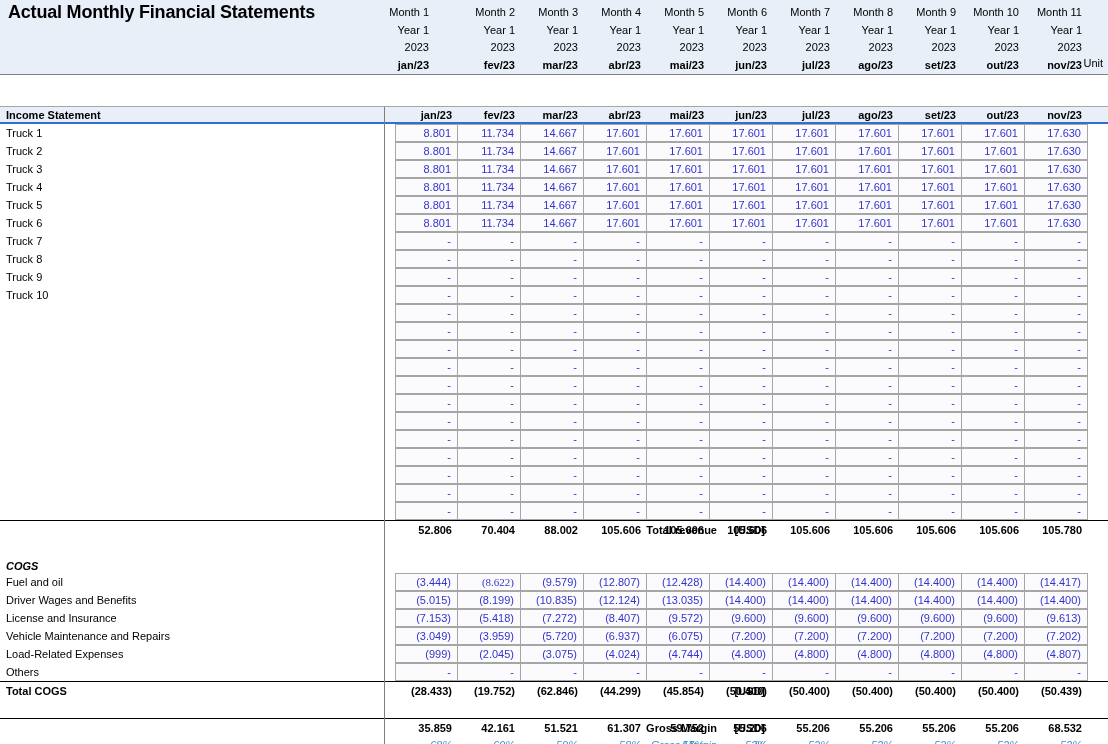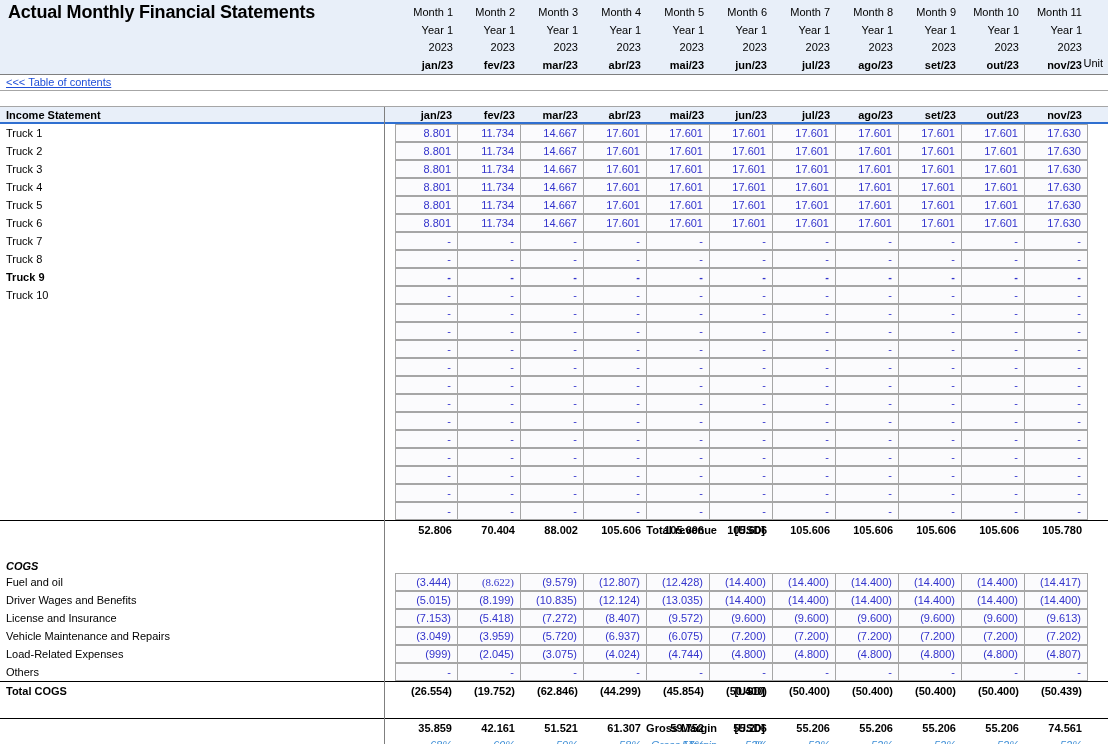--- a/index.html
+++ b/index.html
@@ -202,21 +202,21 @@
 </style>
 </head>
 <body>
 
 <div id="sheet">
 
   <div class="banner">
     <div class="banner-title">Actual Monthly Financial Statements</div>
     <div class="unit-label">Unit</div>
     <div id="header-cols">
-        <div class="hdr-col" style="left: 396px;">
+        <div class="hdr-col" style="left: 372px;">
           <div class="m">Month 1</div>
           <div class="y">Year 1</div>
           <div class="yr">2023</div>
           <div class="abbr">jan/23</div>
         </div>
         <div class="hdr-col" style="left: 458px;">
           <div class="m">Month 2</div>
           <div class="y">Year 1</div>
           <div class="yr">2023</div>
           <div class="abbr">fev/23</div>
@@ -271,23 +271,20 @@
         </div>
         <div class="hdr-col" style="left: 1025px;">
           <div class="m">Month 11</div>
           <div class="y">Year 1</div>
           <div class="yr">2023</div>
           <div class="abbr">nov/23</div>
         </div>
       </div>
   </div>
 
-  <div class="toc-row">
-    <a class="toc-link" href="#">&lt;&lt;&lt; Table of contents</a>
-  </div>
 
   <div class="spacer-row"></div>
 
   <div class="section-band" id="section-band" style="top:107px;">
     <div class="title">Income Statement</div>
   <div class="mcell" style="left: 395px;">jan/23</div>
       <div class="mcell" style="left: 458px;">fev/23</div>
       <div class="mcell" style="left: 521px;">mar/23</div>
       <div class="mcell" style="left: 584px;">abr/23</div>
       <div class="mcell" style="left: 647px;">mai/23</div>
@@ -413,21 +410,21 @@
         <div class="cell box" style="left: 521px;">-</div>
         <div class="cell box" style="left: 584px;">-</div>
         <div class="cell box" style="left: 647px;">-</div>
         <div class="cell box" style="left: 710px;">-</div>
         <div class="cell box" style="left: 773px;">-</div>
         <div class="cell box" style="left: 836px;">-</div>
         <div class="cell box" style="left: 899px;">-</div>
         <div class="cell box" style="left: 962px;">-</div>
         <div class="cell box" style="left: 1025px;">-</div>
       </div>
-      <div class="row" style="top: 268px; font-weight: bold;">
+      <div class="row" style="top: 268px;">
         <div class="label">Truck 9</div>
         <div class="unit">[USD]</div>
         <div class="cell box first" style="left: 395px;">-</div>
         <div class="cell box" style="left: 458px;">-</div>
         <div class="cell box" style="left: 521px;">-</div>
         <div class="cell box" style="left: 584px;">-</div>
         <div class="cell box" style="left: 647px;">-</div>
         <div class="cell box" style="left: 710px;">-</div>
         <div class="cell box" style="left: 773px;">-</div>
         <div class="cell box" style="left: 836px;">-</div>
@@ -736,21 +733,21 @@
         <div class="cell box" style="left: 773px;">-</div>
         <div class="cell box" style="left: 836px;">-</div>
         <div class="cell box" style="left: 899px;">-</div>
         <div class="cell box" style="left: 962px;">-</div>
         <div class="cell box" style="left: 1025px;">-</div>
       </div>
       <div class="hrule" style="top: 681px;"></div>
       <div class="row" style="top: 682px;">
         <div class="label bold">Total COGS</div>
         <div class="unit bold">[USD]</div>
-        <div class="cell total" style="left: 395px;">(26.554)</div>
+        <div class="cell total" style="left: 395px;">(28.433)</div>
         <div class="cell total" style="left: 458px;">(19.752)</div>
         <div class="cell total" style="left: 521px;">(62.846)</div>
         <div class="cell total" style="left: 584px;">(44.299)</div>
         <div class="cell total" style="left: 647px;">(45.854)</div>
         <div class="cell total" style="left: 710px;">(50.400)</div>
         <div class="cell total" style="left: 773px;">(50.400)</div>
         <div class="cell total" style="left: 836px;">(50.400)</div>
         <div class="cell total" style="left: 899px;">(50.400)</div>
         <div class="cell total" style="left: 962px;">(50.400)</div>
         <div class="cell total" style="left: 1025px;">(50.439)</div>
@@ -762,21 +759,21 @@
         <div class="cell total" style="left: 395px;">35.859</div>
         <div class="cell total" style="left: 458px;">42.161</div>
         <div class="cell total" style="left: 521px;">51.521</div>
         <div class="cell total" style="left: 584px;">61.307</div>
         <div class="cell total" style="left: 647px;">59.752</div>
         <div class="cell total" style="left: 710px;">55.206</div>
         <div class="cell total" style="left: 773px;">55.206</div>
         <div class="cell total" style="left: 836px;">55.206</div>
         <div class="cell total" style="left: 899px;">55.206</div>
         <div class="cell total" style="left: 962px;">55.206</div>
-        <div class="cell total" style="left: 1025px;">74.561</div>
+        <div class="cell total" style="left: 1025px;">68.532</div>
       </div>
       <div class="row" style="top: 736px;">
         <div class="label italic right">Gross Margin</div>
         <div class="unit italic">%</div>
         <div class="cell pct" style="left: 395px;">68%</div>
         <div class="cell pct" style="left: 458px;">60%</div>
         <div class="cell pct" style="left: 521px;">59%</div>
         <div class="cell pct" style="left: 584px;">58%</div>
         <div class="cell pct" style="left: 647px;">57%</div>
         <div class="cell pct" style="left: 710px;">52%</div>

